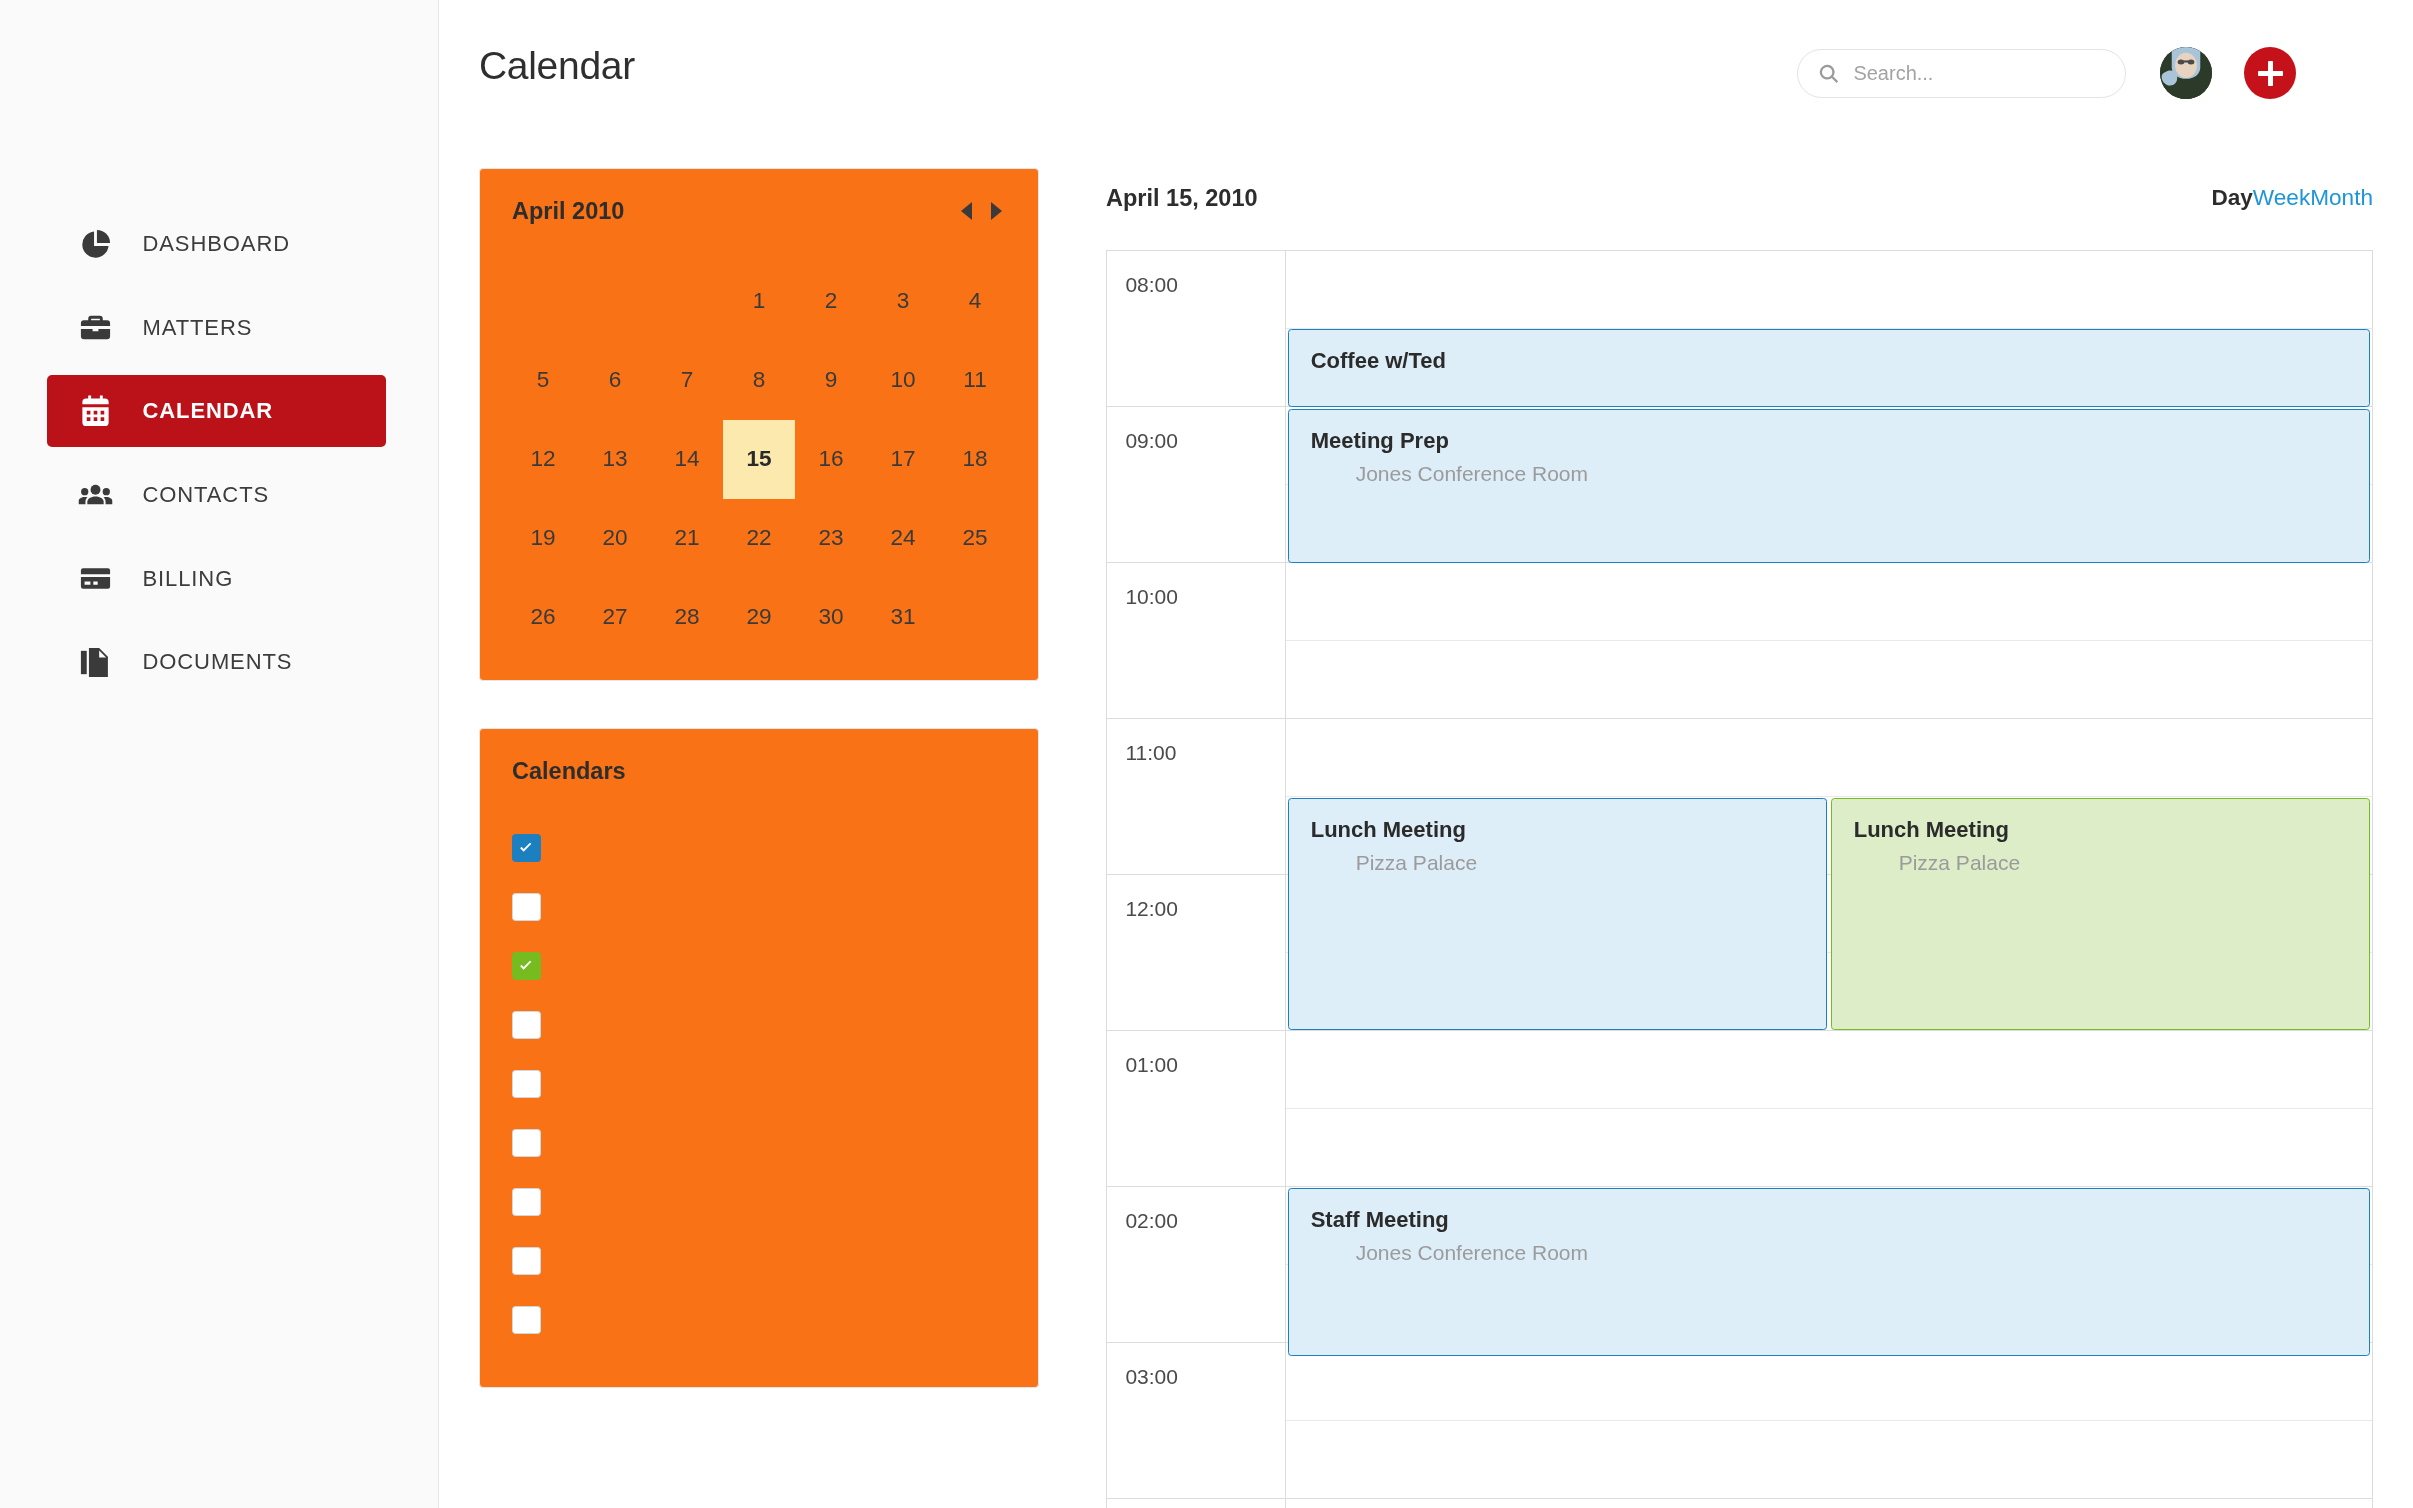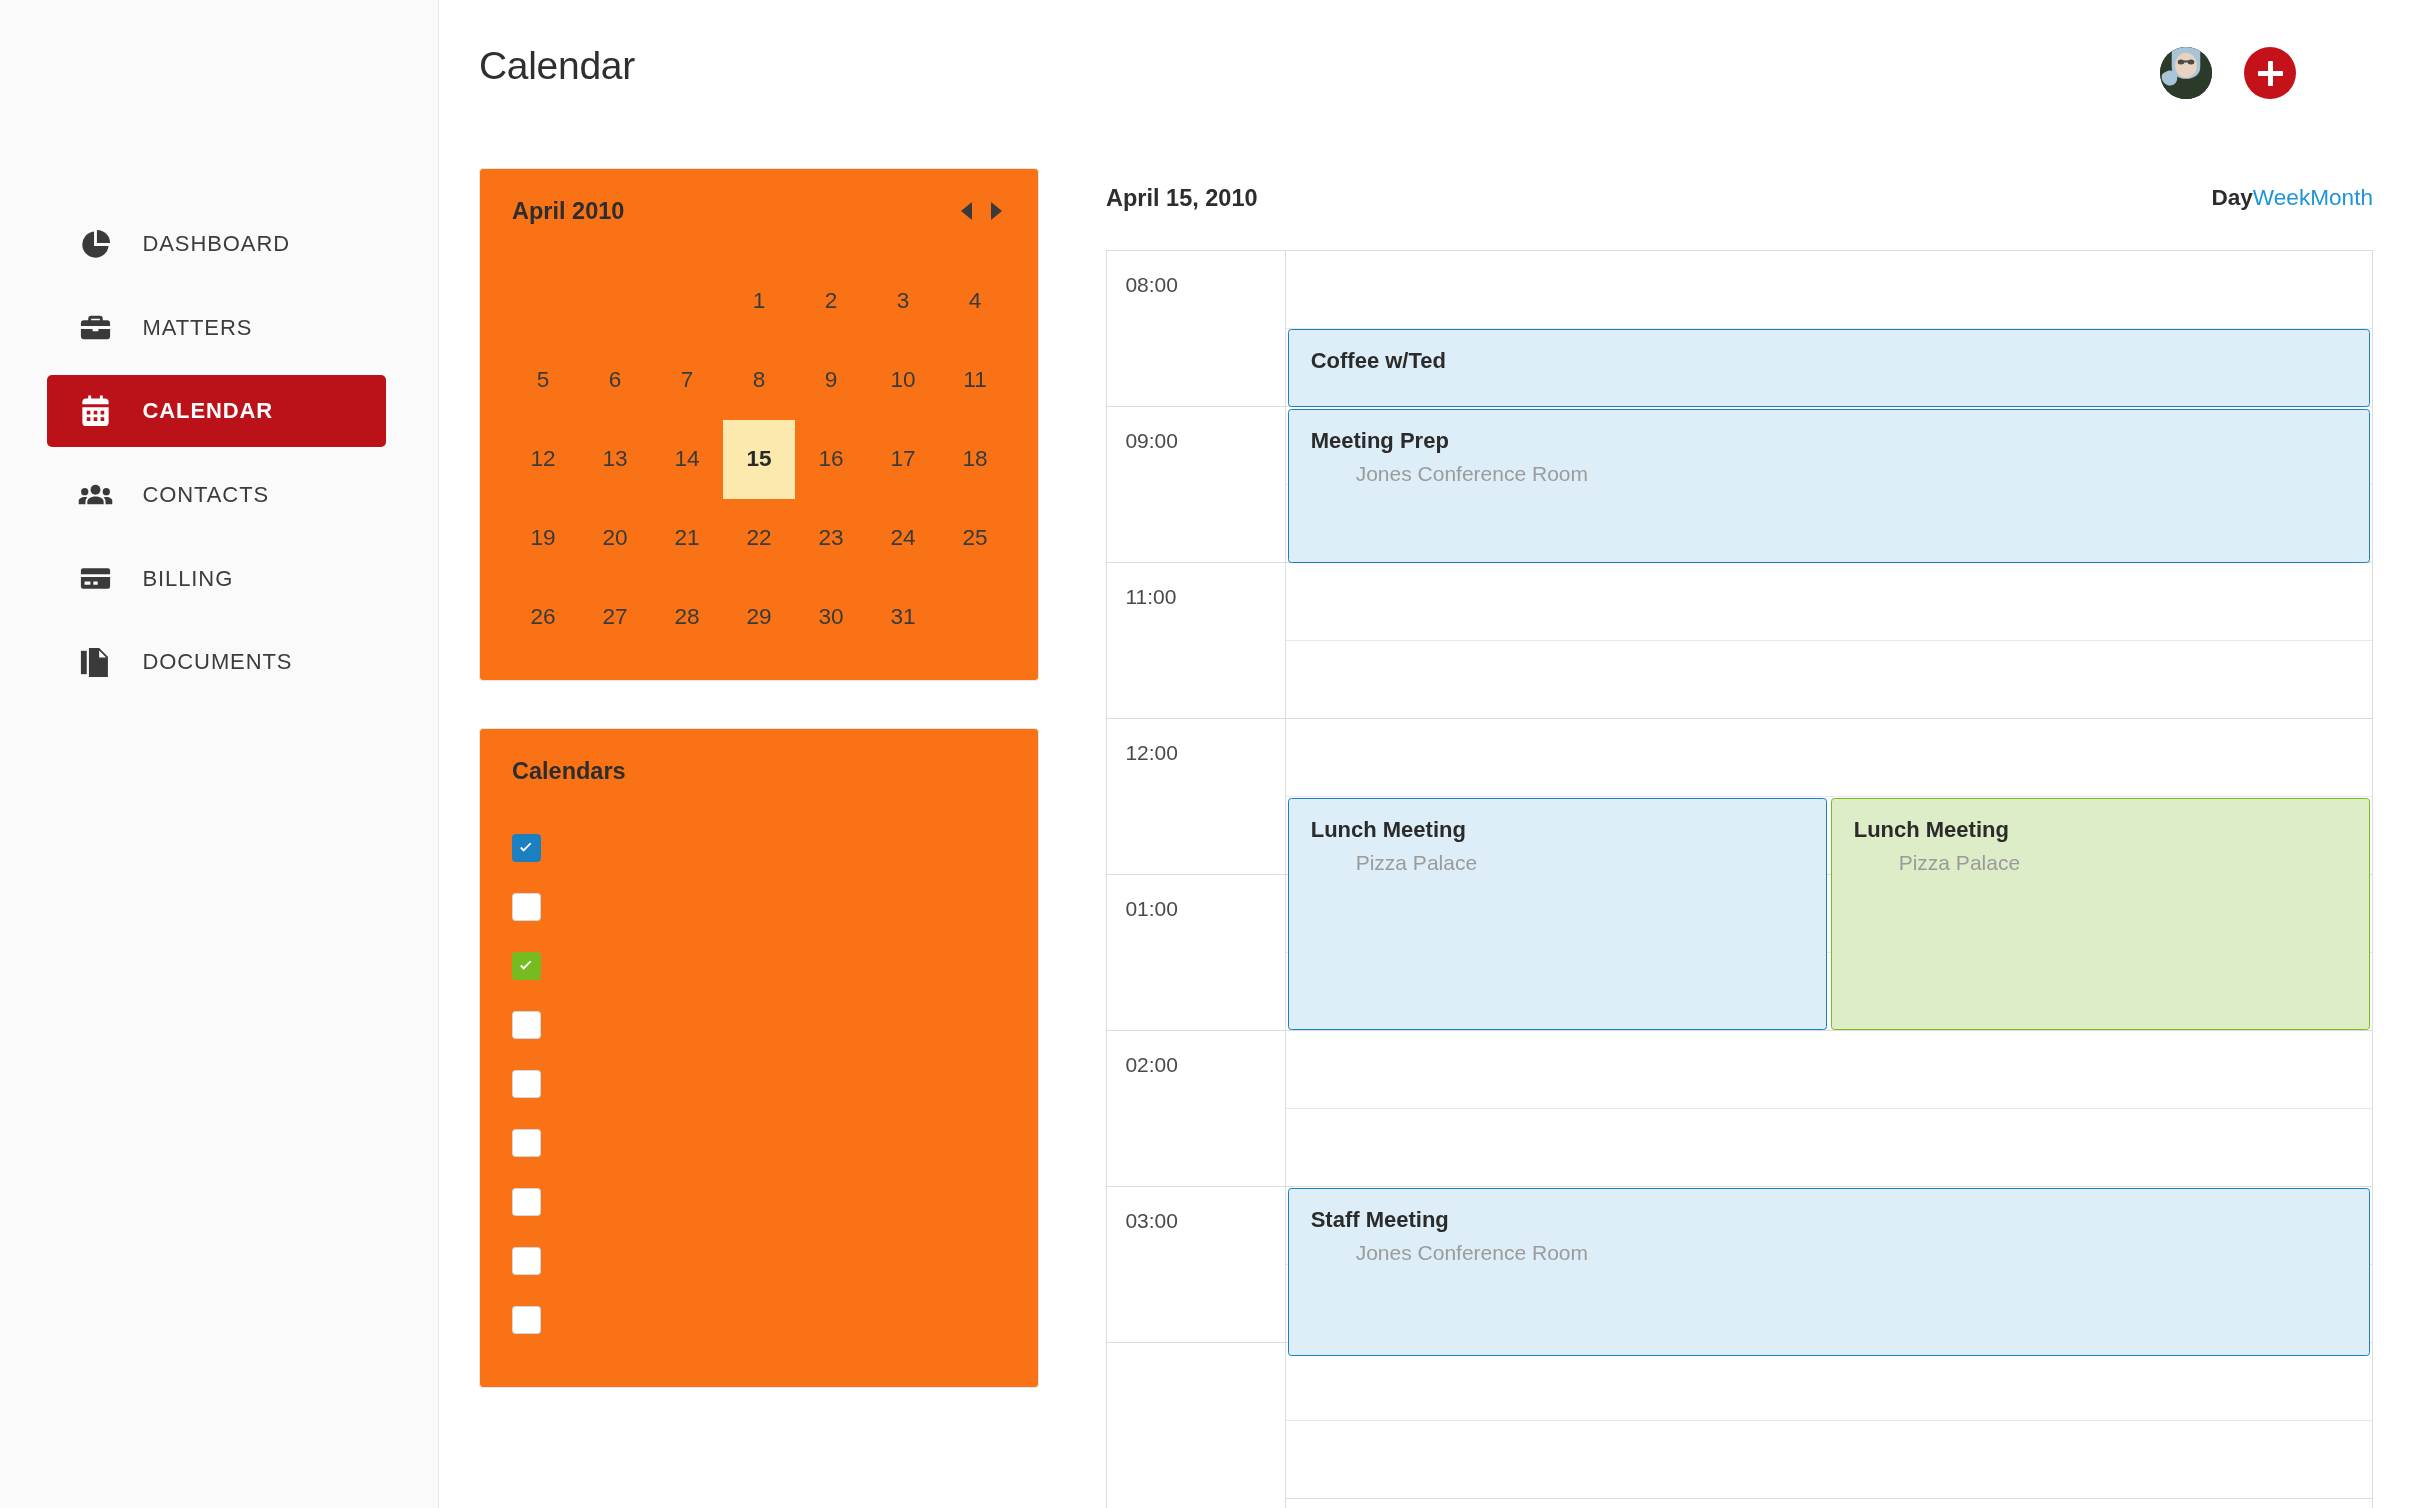--- a/index.html
+++ b/index.html
@@ -418,20 +418,28 @@
       </span>
       <span class="nav-label">DOCUMENTS</span>
     </div>
   </nav>
 
   <div class="main">
 
     <div class="topbar">
       <div class="page-title">Calendar</div>
 
+      <div class="search-wrap">
+        <span class="search-icon">
+          <svg viewBox="0 0 24 24">
+              <path d="M10 2a8 8 0 1 0 4.9 14.3l5.4 5.4 1.7-1.7-5.4-5.4A8 8 0 0 0 10 2zm0 2.4a5.6 5.6 0 1 1 0 11.2 5.6 5.6 0 0 1 0-11.2z"></path>
+            </svg>
+        </span>
+        <input class="search-input" type="text" placeholder="Search..." style="">
+      </div>
 
       <div class="avatar">
         <svg viewBox="0 0 62 62">
           <rect width="62" height="62" fill="#2c3b29"></rect>
           <path d="M14 0h34v24c0 8-7 14-17 14S14 32 14 24V0z" fill="#a8c4d8"></path>
           <ellipse cx="31" cy="22" rx="13" ry="15" fill="#e8d3c0"></ellipse>
           <ellipse cx="25" cy="18" rx="4" ry="3" fill="#4a4a4a"></ellipse>
           <ellipse cx="37" cy="18" rx="4" ry="3" fill="#4a4a4a"></ellipse>
           <rect x="28" y="16" width="6" height="2.5" fill="#4a4a4a"></rect>
           <path d="M0 44h62v18H0z" fill="#2c3b29"></path>
@@ -560,20 +568,23 @@
 
       <div class="grid">
         <div class="timecol" id="timecol">
             <div class="hour-row">
               <span class="hour-label">08:00</span>
             </div>
             <div class="hour-row">
               <span class="hour-label">09:00</span>
             </div>
             <div class="hour-row">
+              <span class="hour-label">10:00</span>
+            </div>
+            <div class="hour-row">
               <span class="hour-label">11:00</span>
             </div>
             <div class="hour-row">
               <span class="hour-label">12:00</span>
             </div>
             <div class="hour-row">
               <span class="hour-label">01:00</span>
             </div>
             <div class="hour-row">
               <span class="hour-label">02:00</span>

